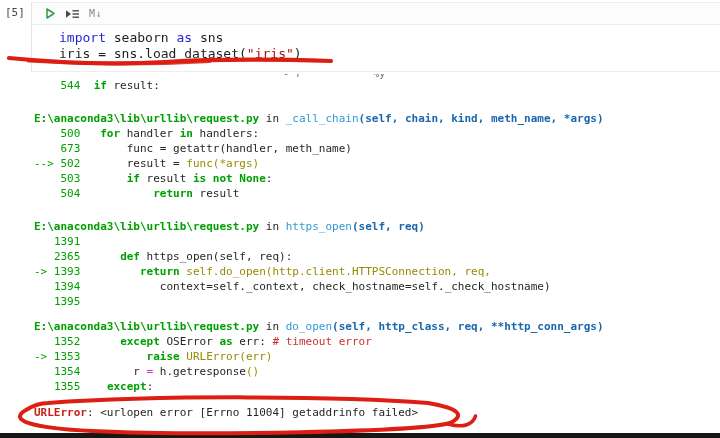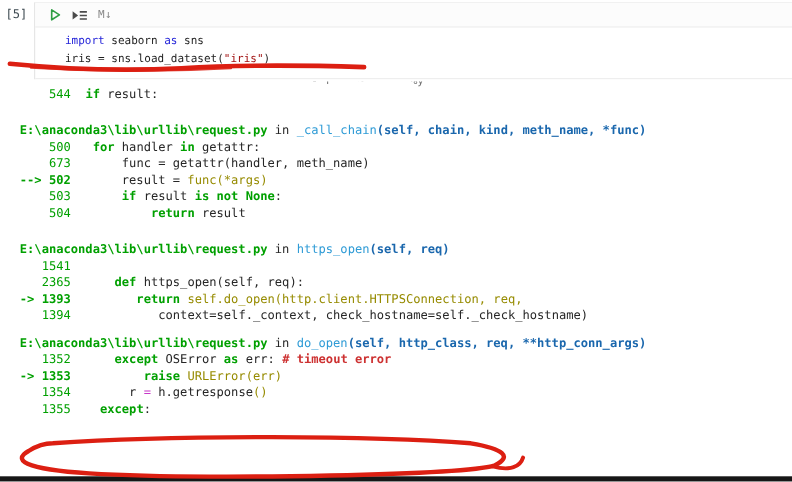--- a/index.html
+++ b/index.html
@@ -9,36 +9,36 @@
   
   #exec-count{position:absolute;left:5px;top:6px;font-size:11px;color:#3f4b52;}
 
   
   #cell{position:absolute;left:31px;top:2px;width:688px;border-left:1px solid #e4e4e4;
         border-top:1px solid #eeeeee;background:#fff;}
   #cell-toolbar{height:21px;display:flex;align-items:center;gap:9px;padding-left:12px;
         border-bottom:1px solid #ededed;background:#fcfcfc;}
   #md-label{font-size:10px;color:#8a8a8a;letter-spacing:0.5px;}
   #code-editor{padding:5px 0 9px 27px;border-bottom:1px solid #ededed;}
-  .code-line{white-space:pre;font-size:10px;line-height:16px;}
+  .code-line{white-space:pre;font-size:13px;line-height:16px;}
 
   
   #output-area{position:absolute;left:0;top:78px;right:0;}
-  .tb-line{white-space:pre;font-size:11px;line-height:15px;padding-left:18px;}
+  .tb-line{white-space:pre;font-size:11px;line-height:15px;padding-left:34px;}
 
   
   .seg-d{color:#262626}
   .seg-num{color:#00a000}
-  .seg-arrow{color:#00a000;font-weight:bold}
+  .seg-arrow{color:#00a000;font-weight:normal}
   .seg-kw{color:#00a000;font-weight:bold}
   .seg-path{color:#00a000;font-weight:bold}
   .seg-fn{color:#2e9bd6}
   .seg-sig{color:#1a67ad;font-weight:bold}
   .seg-o{color:#968b00}
-  .seg-cm{color:#cd3131;font-weight:bold}
+  .seg-cm{color:#cd3131;font-weight:normal}
   .seg-err{color:#cb2018;font-weight:bold}
   .seg-pk{color:#c838c8}
   .seg-ck{color:#2626d9}
   .seg-cs{color:#a31515}
   .seg-cd{color:#1f1f1f}
 
   
   #clipped-frag{position:absolute;left:283px;top:74px;width:110px;height:6px;overflow:hidden;}
   #clipped-frag span{display:block;margin-top:-6px;font-size:10px;color:#6e6e6e;white-space:pre;}
 
@@ -76,36 +76,38 @@
       </div>
   </div>
 
   <div id="clipped-frag">
     <span>-'f''' ~  ' ' '%y</span>
   </div>
 
   <div id="output-area">
     <div id="traceback">
         <div class="tb-line"><span class="seg-d">    </span><span class="seg-num">544</span><span class="seg-d">  </span><span class="seg-kw">if</span><span class="seg-d"> result:</span></div>
-        <div class="tb-line" style="margin-top: 18px;"><span class="seg-path">E:\anaconda3\lib\urllib\request.py</span><span class="seg-d"> in </span><span class="seg-fn">_call_chain</span><span class="seg-sig">(self, chain, kind, meth_name, *func)</span></div>
-        <div class="tb-line"><span class="seg-d">    </span><span class="seg-num">500</span><span class="seg-d">   </span><span class="seg-kw">for</span><span class="seg-d"> handler </span><span class="seg-kw">in</span><span class="seg-d"> getattr:</span></div>
+        <div class="tb-line" style="margin-top: 18px;"><span class="seg-path">E:\anaconda3\lib\urllib\request.py</span><span class="seg-d"> in </span><span class="seg-fn">_call_chain</span><span class="seg-sig">(self, chain, kind, meth_name, *args)</span></div>
+        <div class="tb-line"><span class="seg-d">    </span><span class="seg-num">500</span><span class="seg-d">   </span><span class="seg-kw">for</span><span class="seg-d"> handler </span><span class="seg-kw">in</span><span class="seg-d"> handlers:</span></div>
         <div class="tb-line"><span class="seg-d">    </span><span class="seg-num">673</span><span class="seg-d">       </span><span class="seg-d">func = getattr(handler, meth_name)</span></div>
         <div class="tb-line"><span class="seg-arrow">--&gt; 502</span><span class="seg-d">       </span><span class="seg-d">result = </span><span class="seg-o">func(*args)</span></div>
         <div class="tb-line"><span class="seg-d">    </span><span class="seg-num">503</span><span class="seg-d">       </span><span class="seg-kw">if</span><span class="seg-d"> result </span><span class="seg-kw">is</span><span class="seg-d"> </span><span class="seg-kw">not</span><span class="seg-d"> </span><span class="seg-kw">None</span><span class="seg-d">:</span></div>
         <div class="tb-line"><span class="seg-d">    </span><span class="seg-num">504</span><span class="seg-d">           </span><span class="seg-kw">return</span><span class="seg-d"> result</span></div>
         <div class="tb-line" style="margin-top: 18px;"><span class="seg-path">E:\anaconda3\lib\urllib\request.py</span><span class="seg-d"> in </span><span class="seg-fn">https_open</span><span class="seg-sig">(self, req)</span></div>
-        <div class="tb-line"><span class="seg-d">   </span><span class="seg-num">1541</span></div>
+        <div class="tb-line"><span class="seg-d">   </span><span class="seg-num">1391</span></div>
         <div class="tb-line"><span class="seg-d">   </span><span class="seg-num">2365</span><span class="seg-d">      </span><span class="seg-kw">def</span><span class="seg-d"> https_open(self, req):</span></div>
         <div class="tb-line"><span class="seg-arrow">-&gt; 1393</span><span class="seg-d">         </span><span class="seg-kw">return</span><span class="seg-d"> </span><span class="seg-o">self.do_open(http.client.HTTPSConnection, req,</span></div>
         <div class="tb-line"><span class="seg-d">   </span><span class="seg-num">1394</span><span class="seg-d">            </span><span class="seg-d">context=self._context, check_hostname=self._check_hostname)</span></div>
+        <div class="tb-line"><span class="seg-d">   </span><span class="seg-num">1395</span></div>
         <div class="tb-line" style="margin-top: 10px;"><span class="seg-path">E:\anaconda3\lib\urllib\request.py</span><span class="seg-d"> in </span><span class="seg-fn">do_open</span><span class="seg-sig">(self, http_class, req, **http_conn_args)</span></div>
         <div class="tb-line"><span class="seg-d">   </span><span class="seg-num">1352</span><span class="seg-d">      </span><span class="seg-kw">except</span><span class="seg-d"> OSError </span><span class="seg-kw">as</span><span class="seg-d"> err: </span><span class="seg-cm"># timeout error</span></div>
         <div class="tb-line"><span class="seg-arrow">-&gt; 1353</span><span class="seg-d">          </span><span class="seg-kw">raise</span><span class="seg-d"> </span><span class="seg-o">URLError(err)</span></div>
         <div class="tb-line"><span class="seg-d">   </span><span class="seg-num">1354</span><span class="seg-d">        </span><span class="seg-d">r </span><span class="seg-pk">=</span><span class="seg-d"> h.getresponse</span><span class="seg-o">()</span></div>
         <div class="tb-line"><span class="seg-d">   </span><span class="seg-num">1355</span><span class="seg-d">    </span><span class="seg-kw">except</span><span class="seg-d">:</span></div>
+        <div class="tb-line" style="margin-top: 11px;"><span class="seg-err">URLError</span><span class="seg-d">: &lt;urlopen error [Errno 11004] getaddrinfo failed&gt;</span></div>
       </div>
   </div>
 
   <div id="bottom-bar" style="background: rgb(22, 22, 22);"></div>
 
   <svg id="annot" width="720" height="438" viewBox="0 0 720 438">
     <path class="annot" d="M 9 58 C 60 63 110 65 165 62 C 215 59 265 59 331 61" fill="none" stroke-width="4.2" stroke-linecap="round" stroke="#dc1f12"></path>
     <path class="annot" d="M 28 61.5 C 90 65.5 150 65.5 210 62" fill="none" stroke-width="2" stroke-linecap="round" opacity="0.85" stroke="#dc1f12"></path>
     <path class="annot" d="M 48 403 C 160 395 340 396 428 403 C 458 408 466 415 450 423 C 420 432 200 436 92 431 C 30 428 8 420 26 410 C 34 405 40 403 48 403 Z" fill="none" stroke-width="4" stroke-linecap="round" stroke-linejoin="round" stroke="#dc1f12"></path>
     <path class="annot" d="M 448 424 C 464 428.5 473 424 475.5 416" fill="none" stroke-width="3.6" stroke-linecap="round" stroke="#dc1f12"></path>

